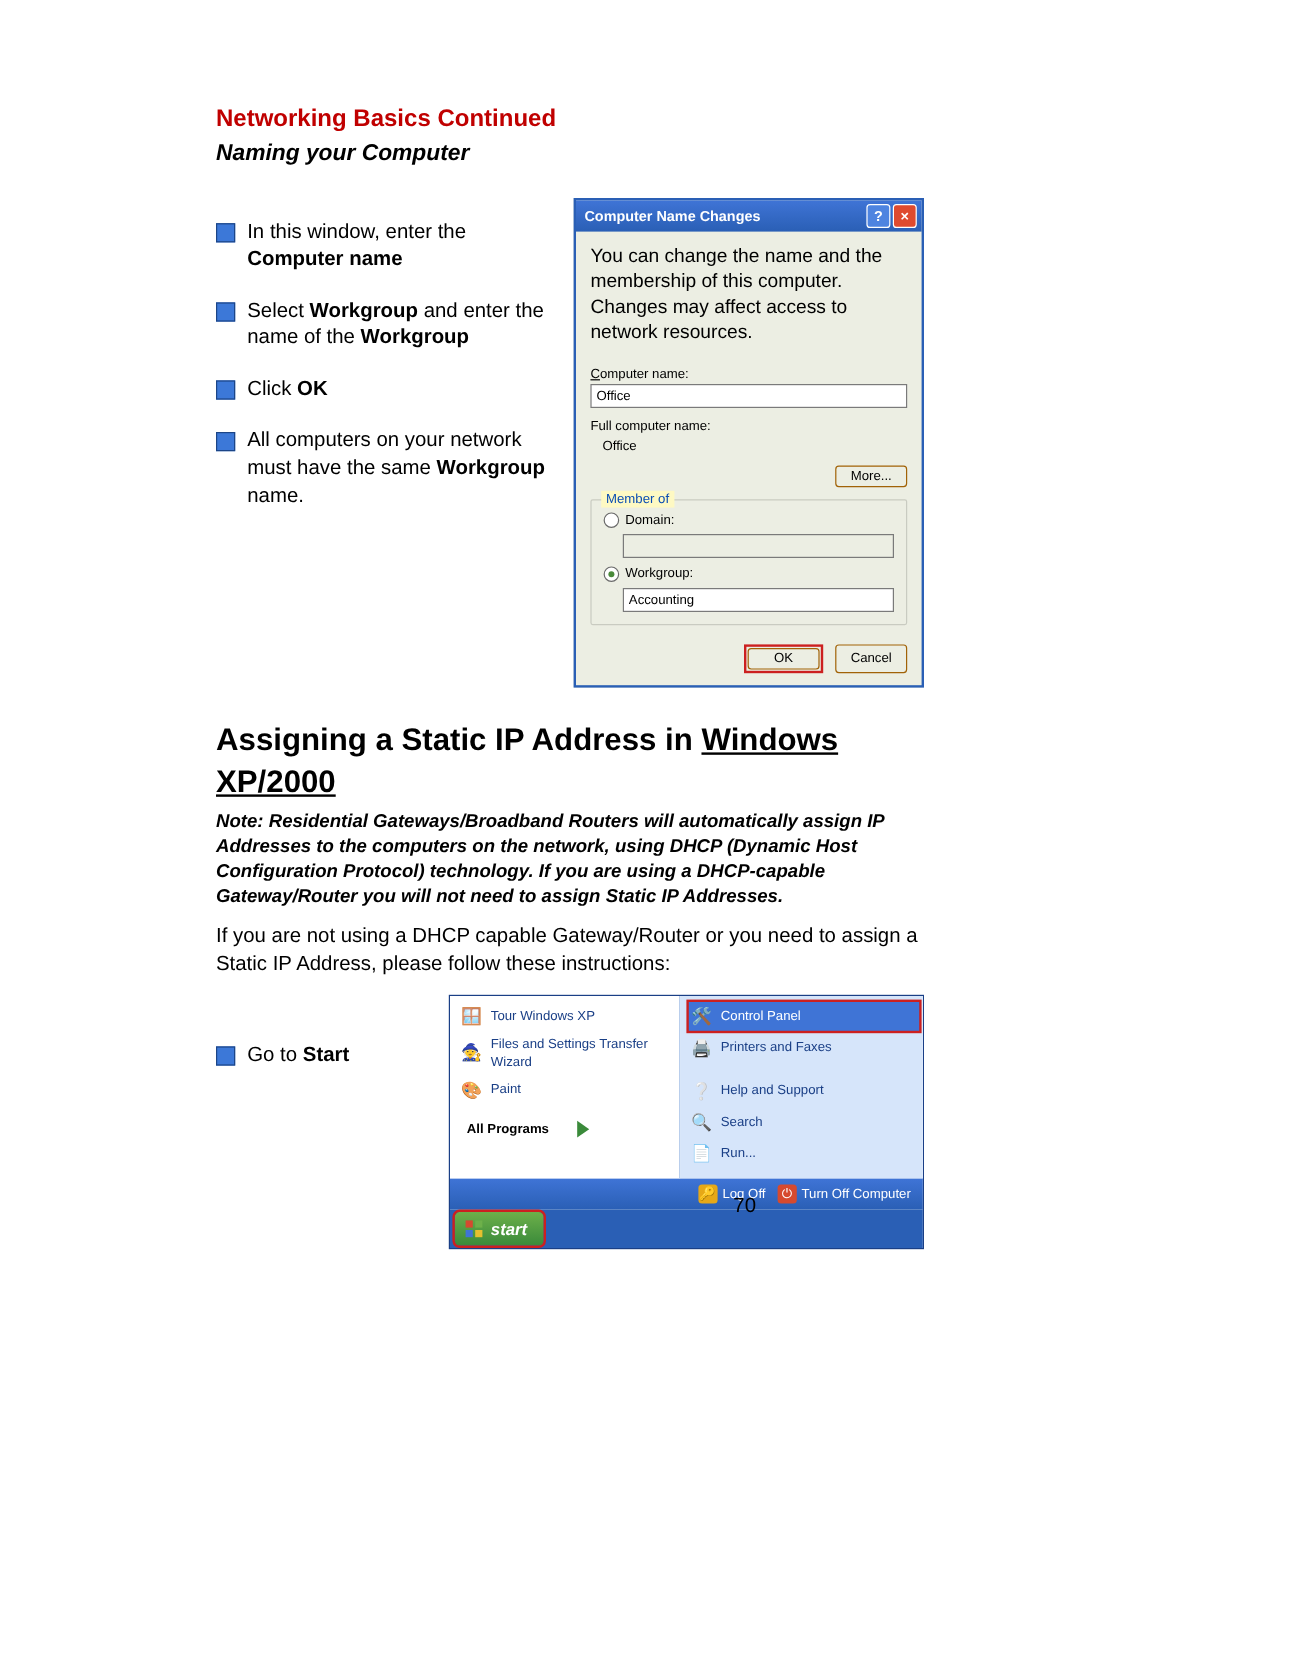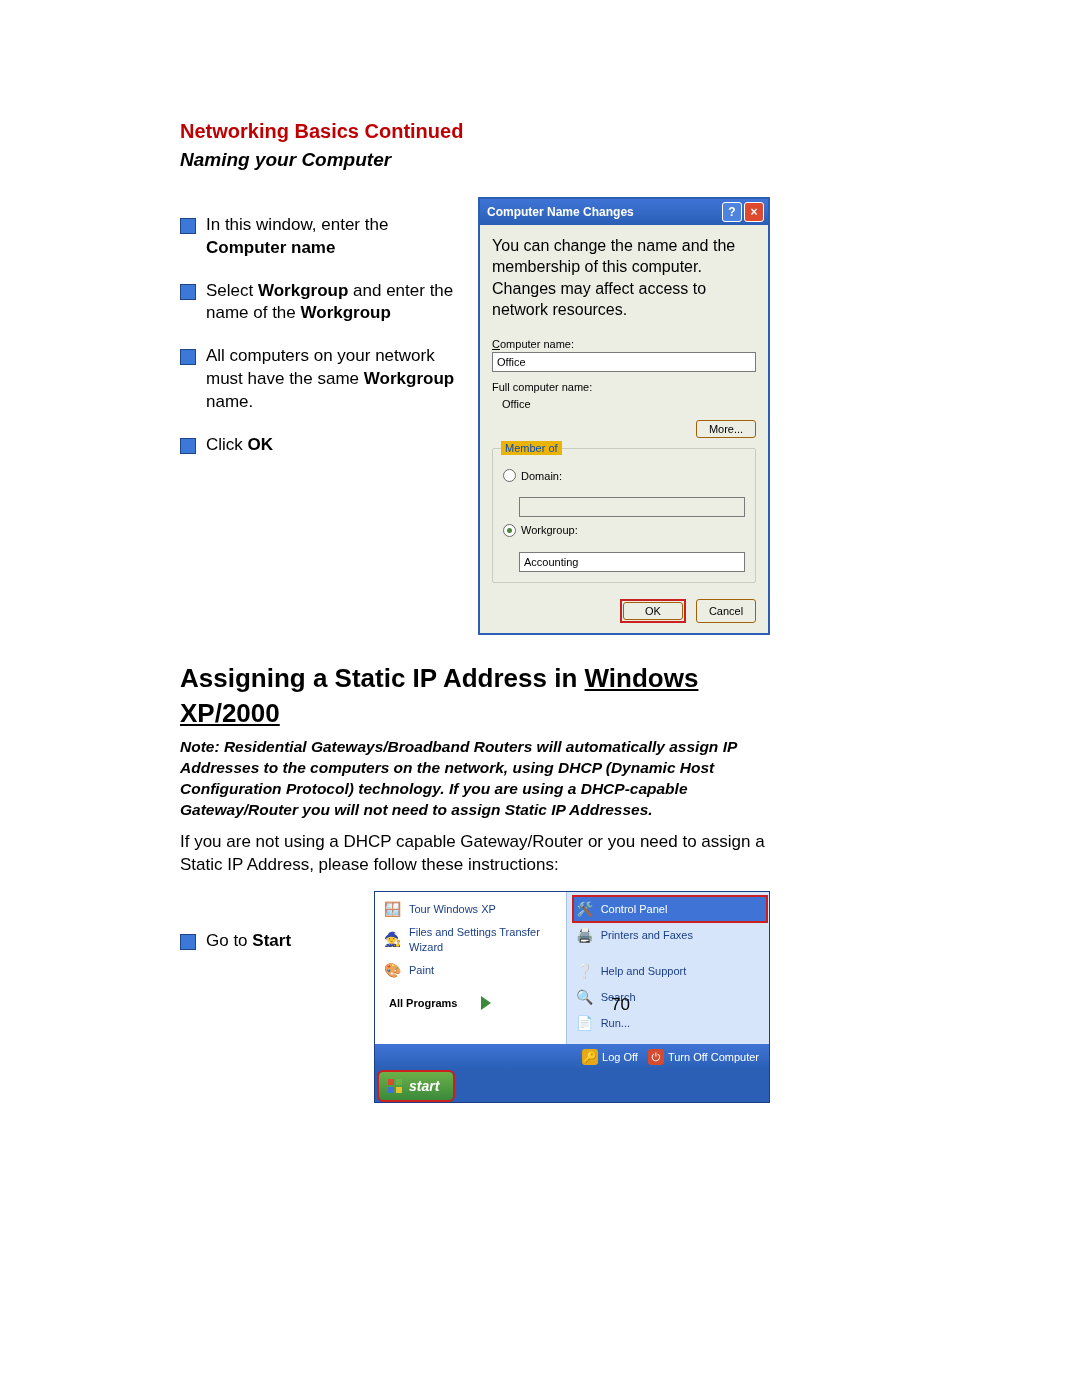--- a/index.html
+++ b/index.html
@@ -7,21 +7,21 @@
     font-family: Arial, Helvetica, sans-serif;
     background: #fff;
     color: #000;
     font-size: 17px;
     line-height: 1.35;
   }
   .page {
     width: 920px;
     min-height: 1397px;
     box-sizing: border-box;
-    padding: 118px 150px 80px 180px;
+    padding: 86px 150px 80px 180px;
     position: relative;
   }
   .section-heading {
     color: #c00000;
     font-weight: bold;
     font-size: 20px;
     margin: 0;
   }
   .sub-heading {
     font-style: italic;
@@ -47,22 +47,22 @@
   .tbtn.close { background:#df4a2f; color:#fff; }
   .dlg-body { padding: 10px 12px 8px 12px; }
   .desc { color:#000; font-size:16px; margin-bottom:16px; }
   .lbl { font-size:11px; margin-top:4px; }
   .lbl .u { text-decoration: underline; }
   .tinput { width:100%; box-sizing:border-box; border:1px solid #7a7a7a; background:#fff; font-family:Tahoma,Arial; font-size:11px; padding:2px 4px; height:20px; }
   .static { font-size:11px; padding:2px 0 2px 10px; }
   .row-more { text-align:right; margin-top:6px; }
   .btn-xp { background:#eceee3; border:1px solid #a16207; border-radius:3px; font-family:Tahoma,Arial; font-size:11px; padding:2px 10px; min-width:60px; }
   .group { border:1px solid #c9cbc1; border-radius:2px; padding:8px 10px 10px 10px; margin-top:10px; position:relative; }
-  .group .legend { position:absolute; top:-8px; left:8px; background:#eab308; padding:0 4px; font-size:11px; color:#0a4db3;}
-  .radio-row { display:flex; align-items:center; gap:5px; margin:12px 0;}
+  .group .legend { position:absolute; top:-8px; left:8px; background:#fef9c3; padding:0 4px; font-size:11px; color:#0a4db3;}
+  .radio-row { display:flex; align-items:center; gap:5px; margin:2px 0;}
   .radio { width:11px; height:11px; border:1px solid #6a6a6a; border-radius:50%; display:inline-flex; align-items:center; justify-content:center; background:#fff;}
   .radio.checked::after { content:""; width:5px; height:5px; background:#4a8a3a; border-radius:50%; }
   .group .tinput { margin-top:2px; width:calc(100% - 16px); margin-left:16px; }
   .dlg-footer { display:flex; justify-content:flex-end; gap:10px; padding:8px 12px 10px 0; }
   .ok-hl { border:2px solid #cc2020; padding:1px; display:inline-block; }
 
   
   .h2 { font-size: 26px; font-weight: bold; margin: 26px 0 6px 0; }
   .h2 .ul { text-decoration: underline; }
   .note { font-style: italic; font-weight: bold; font-size: 15.5px; line-height:1.35; margin-bottom:10px; }
@@ -107,25 +107,25 @@
       <div class="bul">
         <div class="sq"></div>
         <div class="txt"><span>In this window, enter the </span><span class="b">Computer name</span></div>
       </div>
       <div class="bul">
         <div class="sq"></div>
         <div class="txt"><span>Select </span><span class="b">Workgroup</span><span> and enter the name of the </span><span class="b">Workgroup</span></div>
       </div>
       <div class="bul">
         <div class="sq"></div>
+        <div class="txt"><span>Click </span><span class="b">OK</span></div>
+      </div>
+      <div class="bul">
+        <div class="sq"></div>
         <div class="txt"><span>All computers on your network must have the same </span><span class="b">Workgroup</span><span> name.</span></div>
-      </div>
-      <div class="bul">
-        <div class="sq"></div>
-        <div class="txt"><span>Click </span><span class="b">OK</span></div>
       </div>
     </div>
 
     <div class="dlg">
       <div class="titlebar">
         <div class="ttl">Computer Name Changes</div>
         <div class="tbtn help">?</div>
         <div class="tbtn close">×</div>
       </div>
       <div class="dlg-body">

